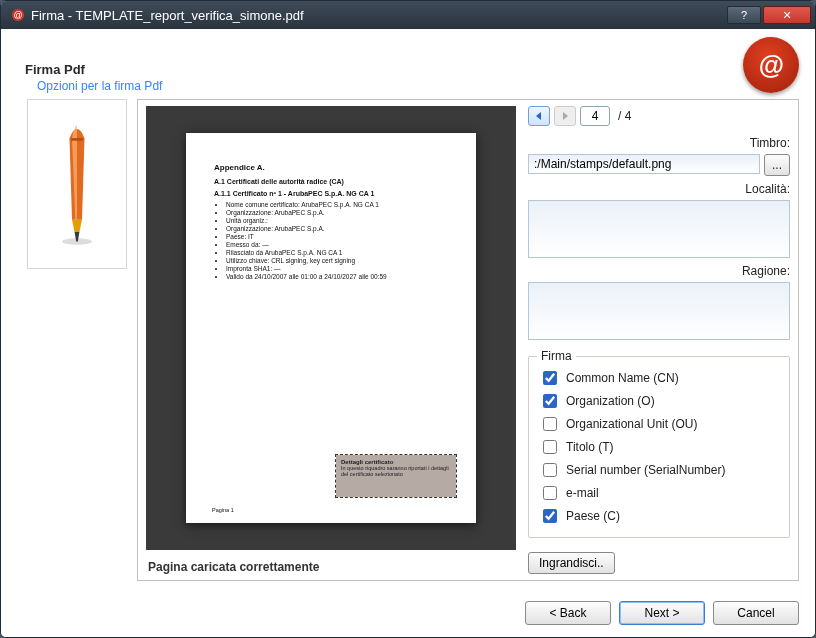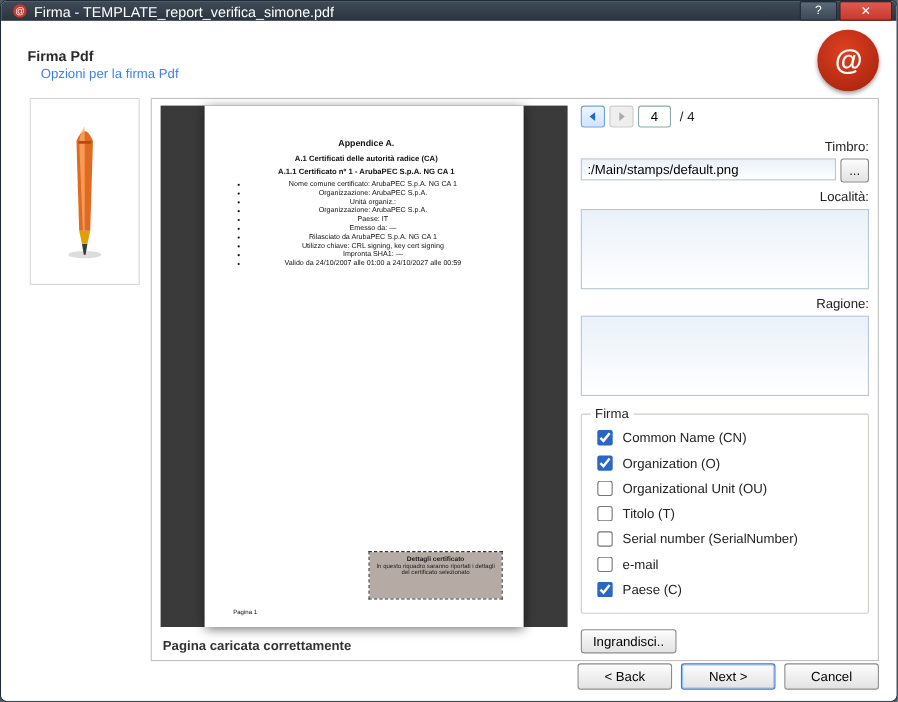--- a/index.html
+++ b/index.html
@@ -37,21 +37,21 @@
     border:1px solid #6b1510;
   }
 
   .client {
     flex:1;
     background:#fff;
     padding:14px 16px 12px 16px;
     display:flex; flex-direction:column;
   }
 
-  .header-row { display:flex; align-items:center;gap:44px; }
+  .header-row { display:flex; align-items:flex-end;gap:44px; }
   .h-left { flex:1; padding-left:8px; }
   .h-title { font-weight:bold; font-size:13px; color:#2a2a2a; }
   .h-sub { font-size:12px; color:#3b82f6; margin-left:12px; margin-top:2px; }
   .seal {
     width:56px; height:56px; border-radius:50%;
     background: radial-gradient(circle at 45% 35%, #e04020, #a0200c);
     box-shadow:0 2px 4px rgba(0,0,0,.4);
     display:flex;align-items:center;justify-content:center;
     color:#fff; font-size:26px; font-style:italic; font-weight:bold;
     margin-top:-6px;
@@ -88,28 +88,27 @@
     width:370px;
     display:flex; flex-direction:column;
   }
   .preview-bg {
     flex:1;
     background:#3a3a3a;
     display:flex; align-items:center; justify-content:center;
     margin-bottom:6px;
   }
   .doc-page {
-    width:290px; height:474px;
+    width:290px; height:390px;
     background:#fff;
     box-shadow:0 2px 10px rgba(0,0,0,.6);
     position:relative;
     padding:30px 24px 10px 28px;
     font-size:6.5px;
     color:#111;
-    text-align:center;
   }
   .doc-page .t1 { font-weight:bold; font-size:8px; margin-bottom:6px;}
   .doc-page .t2 { font-weight:bold; font-size:7px; margin-bottom:5px;}
   .doc-page .t3 { font-weight:bold; font-size:7px; margin-bottom:4px;}
   .doc-page ul { margin:0 0 0 12px; padding:0; list-style:disc;}
   .doc-page li { margin:1px 0; }
   .sig-box {
     position:absolute; right:20px; bottom:26px;
     width:120px; height:42px;
     background:rgba(120,100,90,.55);
@@ -181,21 +180,21 @@
     align-self:flex-start;
     margin-top:10px;
     height:22px; padding:0 10px;
     border:1px solid #888; border-radius:3px;
     background:linear-gradient(to bottom,#fdfdfd,#e2e2e2);
     font-size:12px;
   }
 
   .footer-row {
     display:flex; justify-content:flex-end; gap:8px;
-    margin-top:2px;
+    margin-top:20px;
   }
   .wiz-btn {
     width:86px; height:24px;
     border:1px solid #8a8a8a; border-radius:3px;
     background:linear-gradient(to bottom,#fdfdfd,#e2e2e2);
     font-size:12px;
     display:flex;align-items:center;justify-content:center;
   }
   .wiz-btn.primary {
     border:1px solid #3a7bd5;

